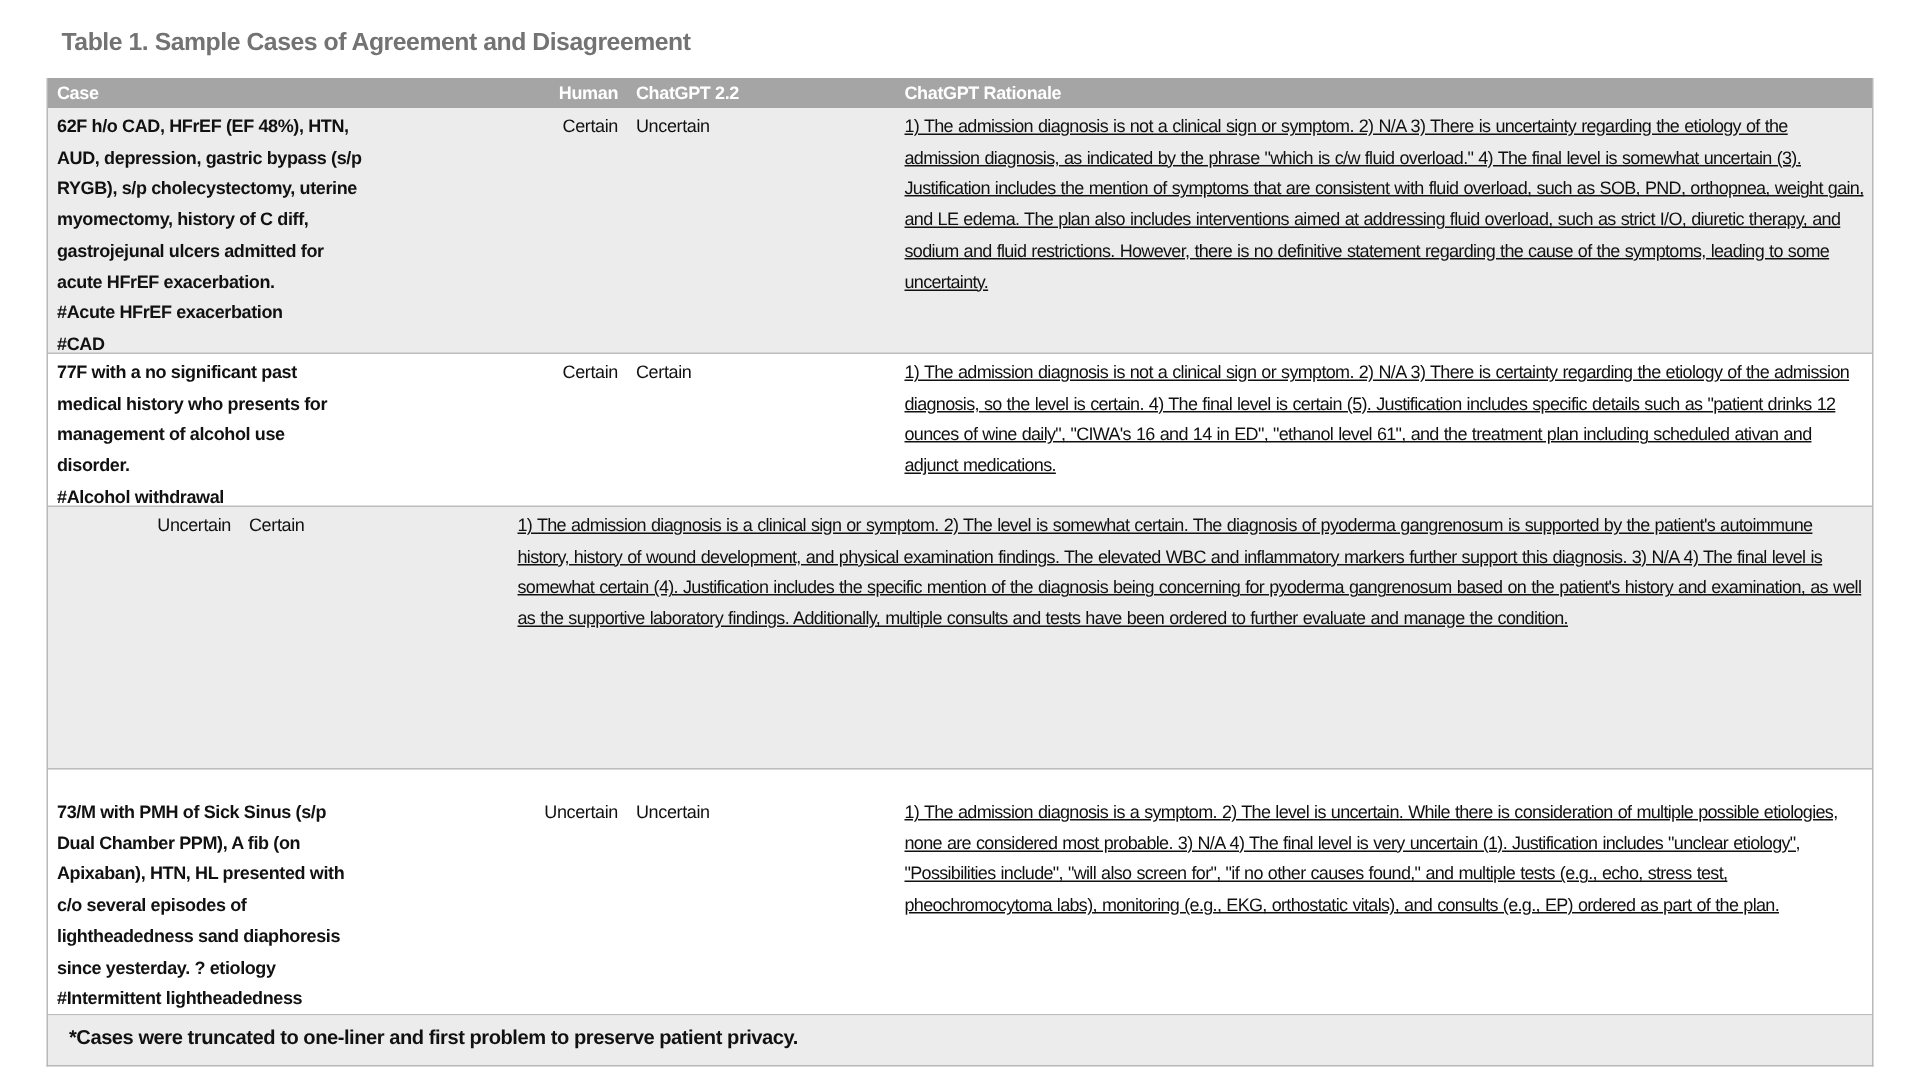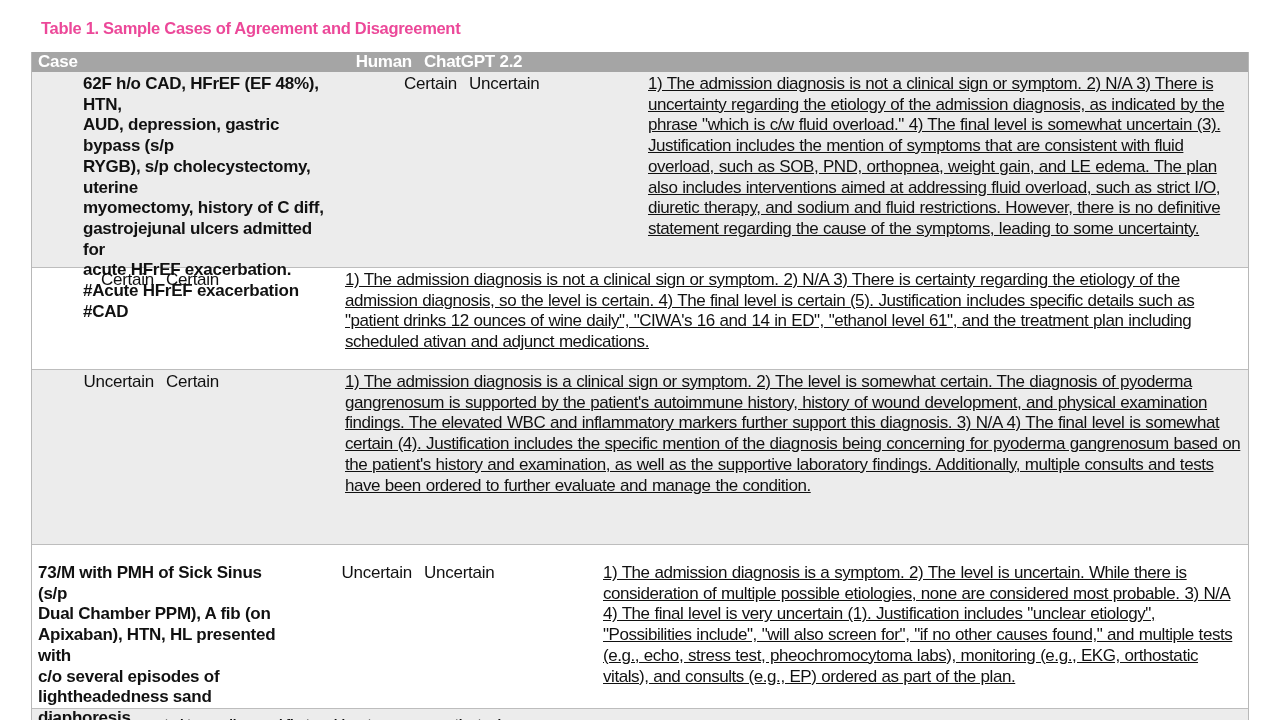--- a/index.html
+++ b/index.html
@@ -15,21 +15,21 @@
       font-family: "Liberation Sans", sans-serif;
       color: #111111;
     }
     .title {
       position: absolute;
       left: 41px;
       top: 19px;
       font-size: 16.5px;
       font-weight: bold;
       letter-spacing: -0.3px;
-      color: #ec4899;
+      color: #737373;
     }
     .table {
       position: absolute;
       left: 31px;
       top: 52px;
       width: 1218px;
       border-left: 1px solid #b8b8b8;
       border-right: 1px solid #b8b8b8;
       border-bottom: 1px solid #b8b8b8;
       box-sizing: border-box;
@@ -46,32 +46,32 @@
       height: 20px;
       font-size: 13px;
       letter-spacing: -0.2px;
       border-bottom: none;
     }
     .row.shaded { background: #ececec; }
     .row.plain { background: #ffffff; }
     .cell {
       box-sizing: border-box;
       padding: 2px 6px 0 6px;
-      font-size: 17px;
+      font-size: 12px;
       line-height: 20.7px;
       letter-spacing: -0.25px;
     }
     .header .cell { line-height: 18px; padding-top: 1px; }
     .c-case { width: 258px; }
     .c-human { width: 128px; text-align: right; }
     .c-gpt { width: 179px; }
     .c-rat { flex: 1; padding-right: 4px; }
     .case-text { font-weight: bold; white-space: pre-line; }
     .rat-text { letter-spacing: -0.45px; word-spacing: 0.5px; text-decoration: underline; }
-    .r1 { height: 196px; padding-left: 45px; }
+    .r1 { height: 164px; }
     .r2 { height: 102px; }
     .r3 { height: 175px; }
     .r4 { height: 148px; margin-top: 16px; }
     .footer {
       background: #ececec;
       height: 33px;
       box-sizing: border-box;
       padding: 7px 0 0 14px;
       font-size: 13.4px;
       font-weight: bold;
@@ -81,37 +81,43 @@
 </head>
 <body>
 
 <div class="title">Table 1. Sample Cases of Agreement and Disagreement</div>
 
 <div class="table">
   <div class="row header">
     <div class="cell c-case">Case</div>
     <div class="cell c-human">Human</div>
     <div class="cell c-gpt">ChatGPT 2.2</div>
+    <div class="cell c-rat">ChatGPT Rationale</div>
   </div>
 
   <div class="row shaded r1">
     <div class="cell c-case case-text">62F h/o CAD, HFrEF (EF 48%), HTN,
 AUD, depression, gastric bypass (s/p
 RYGB), s/p cholecystectomy, uterine
 myomectomy, history of C diff,
 gastrojejunal ulcers admitted for
 acute HFrEF exacerbation.
 #Acute HFrEF exacerbation
 #CAD</div>
     <div class="cell c-human">Certain</div>
     <div class="cell c-gpt">Uncertain</div>
     <div class="cell c-rat rat-text">1) The admission diagnosis is not a clinical sign or symptom.    2) N/A    3) There is uncertainty regarding the etiology of the admission diagnosis, as indicated by the phrase "which is c/w fluid overload."    4) The final level is somewhat uncertain (3). Justification includes the mention of symptoms that are consistent with fluid overload, such as SOB, PND, orthopnea,  weight gain, and LE edema.  The plan also includes interventions aimed at addressing fluid overload, such as strict I/O, diuretic therapy, and sodium and fluid restrictions. However, there is no definitive statement regarding the cause of the symptoms, leading to some uncertainty.</div>
   </div>
 
   <div class="row plain r2">
+    <div class="cell c-case case-text">77F with a no significant past
+medical history who presents for
+management of alcohol use
+disorder.
+#Alcohol withdrawal</div>
     <div class="cell c-human">Certain</div>
     <div class="cell c-gpt">Certain</div>
     <div class="cell c-rat rat-text">1) The admission diagnosis is not a clinical sign or symptom.    2) N/A    3) There is certainty regarding the etiology of the admission diagnosis, so the level is certain.   4) The final level is certain (5). Justification includes specific details such as "patient drinks 12 ounces of wine daily", "CIWA's 16 and 14 in ED", "ethanol level 61", and the treatment plan including scheduled ativan and adjunct medications.</div>
   </div>
 
   <div class="row shaded r3">
     <div class="cell c-human">Uncertain</div>
     <div class="cell c-gpt">Certain</div>
     <div class="cell c-rat rat-text">1) The admission diagnosis is a clinical sign or symptom.    2) The level is somewhat certain. The diagnosis of pyoderma  gangrenosum is supported by the patient's autoimmune  history, history of wound  development, and physical examination findings. The elevated WBC and inflammatory markers further  support this diagnosis.   3) N/A   4) The final level is somewhat certain (4). Justification includes the specific mention of the diagnosis being concerning for pyoderma gangrenosum based on the patient's history and examination, as well as the supportive laboratory findings. Additionally, multiple consults and tests have been ordered to further evaluate and manage the condition.</div>
   </div>

